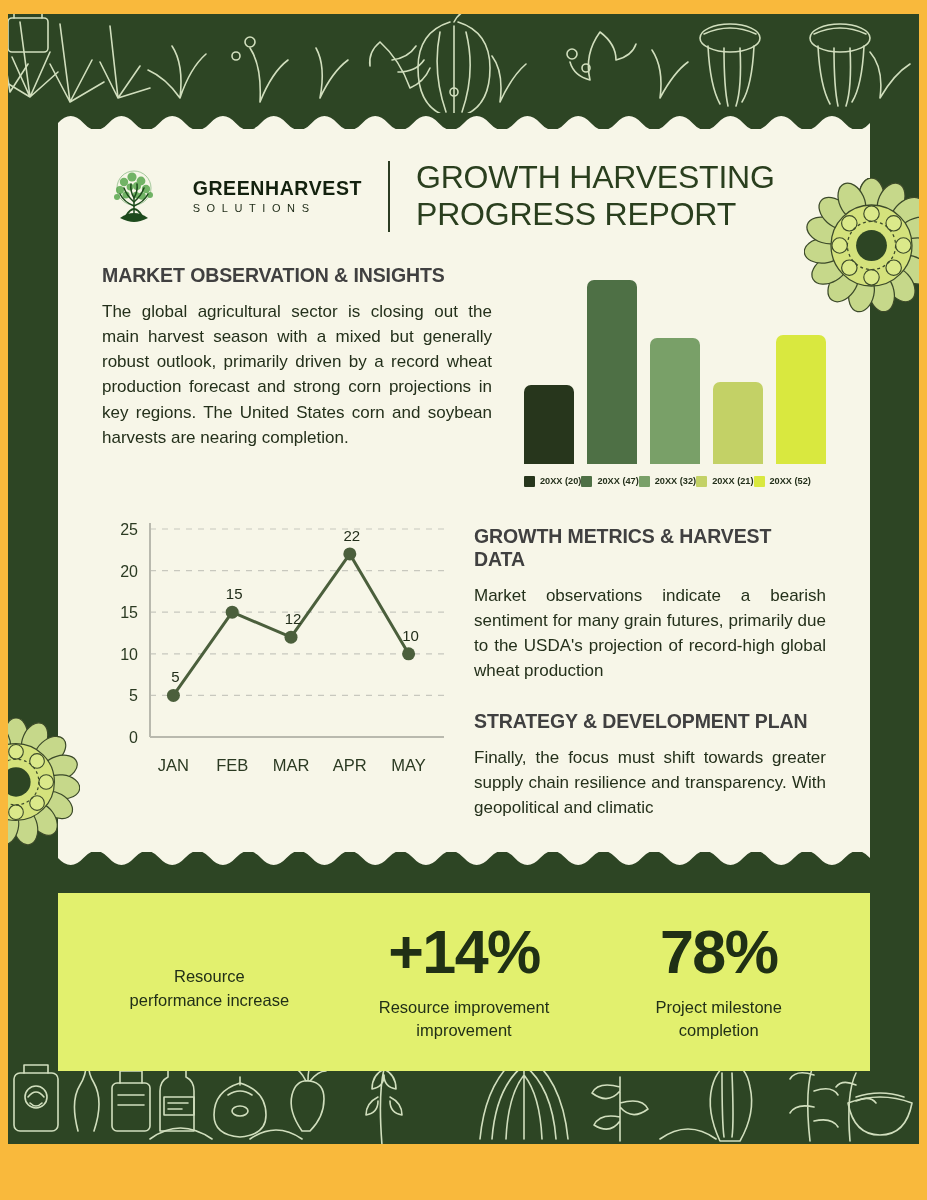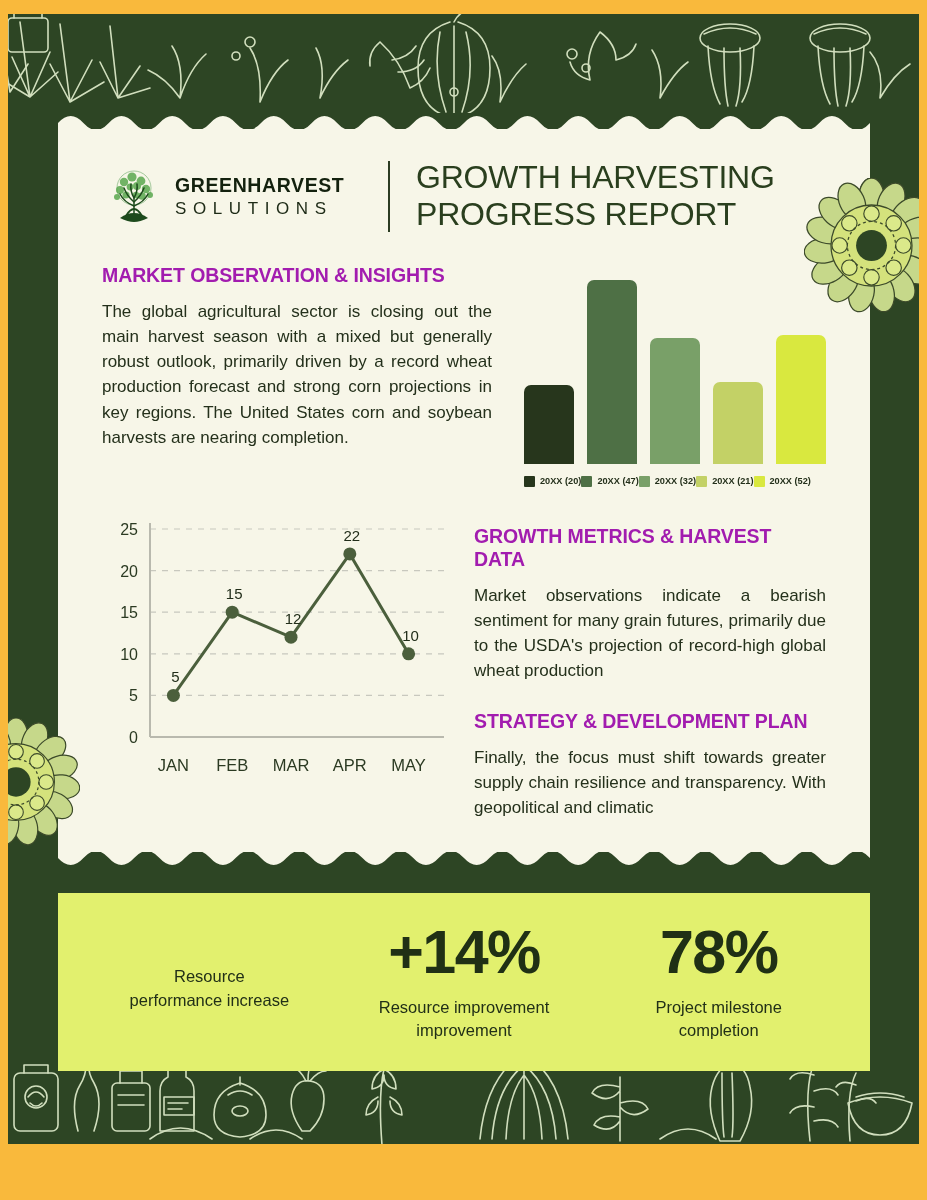--- a/index.html
+++ b/index.html
@@ -97,31 +97,32 @@
     align-items: center;
     gap: 26px;
     padding-left: 4px;
   }
   .brand {
     display: flex;
     align-items: center;
     gap: 13px;
     width: 256px;
     flex: none;
+    justify-content: space-between;
   }
   .brand-logo { width: 56px; height: 56px; flex: none; }
   .brand-text { line-height: 1; }
   .brand-name {
     font-size: 19.5px;
     font-weight: 700;
     letter-spacing: 0.6px;
     color: #13210e;
   }
   .brand-sub {
-    font-size: 17px;
+    font-size: 11px;
     font-weight: 400;
     letter-spacing: 6.6px;
     color: #1d2a16;
     margin-top: 5px;
   }
   .divider-v {
     width: 2px;
     align-self: stretch;
     background: #2c3c22;
     margin: 2px 0 2px 0;
@@ -142,21 +143,21 @@
   .row-2 { margin-top: 26px; }
 
   .col-left-text { width: 390px; flex: none; }
   .col-chart-bar { flex: 1; padding-top: 4px; }
   .col-chart-line { width: 346px; flex: none; }
   .col-right-text { flex: 1; padding-top: 12px; }
 
   .sec-title {
     font-size: 19.5px;
     font-weight: 700;
-    color: #a21caf;
+    color: #404040;
     letter-spacing: -0.1px;
     margin-bottom: 12px;
     text-transform: uppercase;
   }
   .sec-body {
     font-size: 17px;
     line-height: 1.48;
     color: #24301b;
     text-align: justify;
   }

